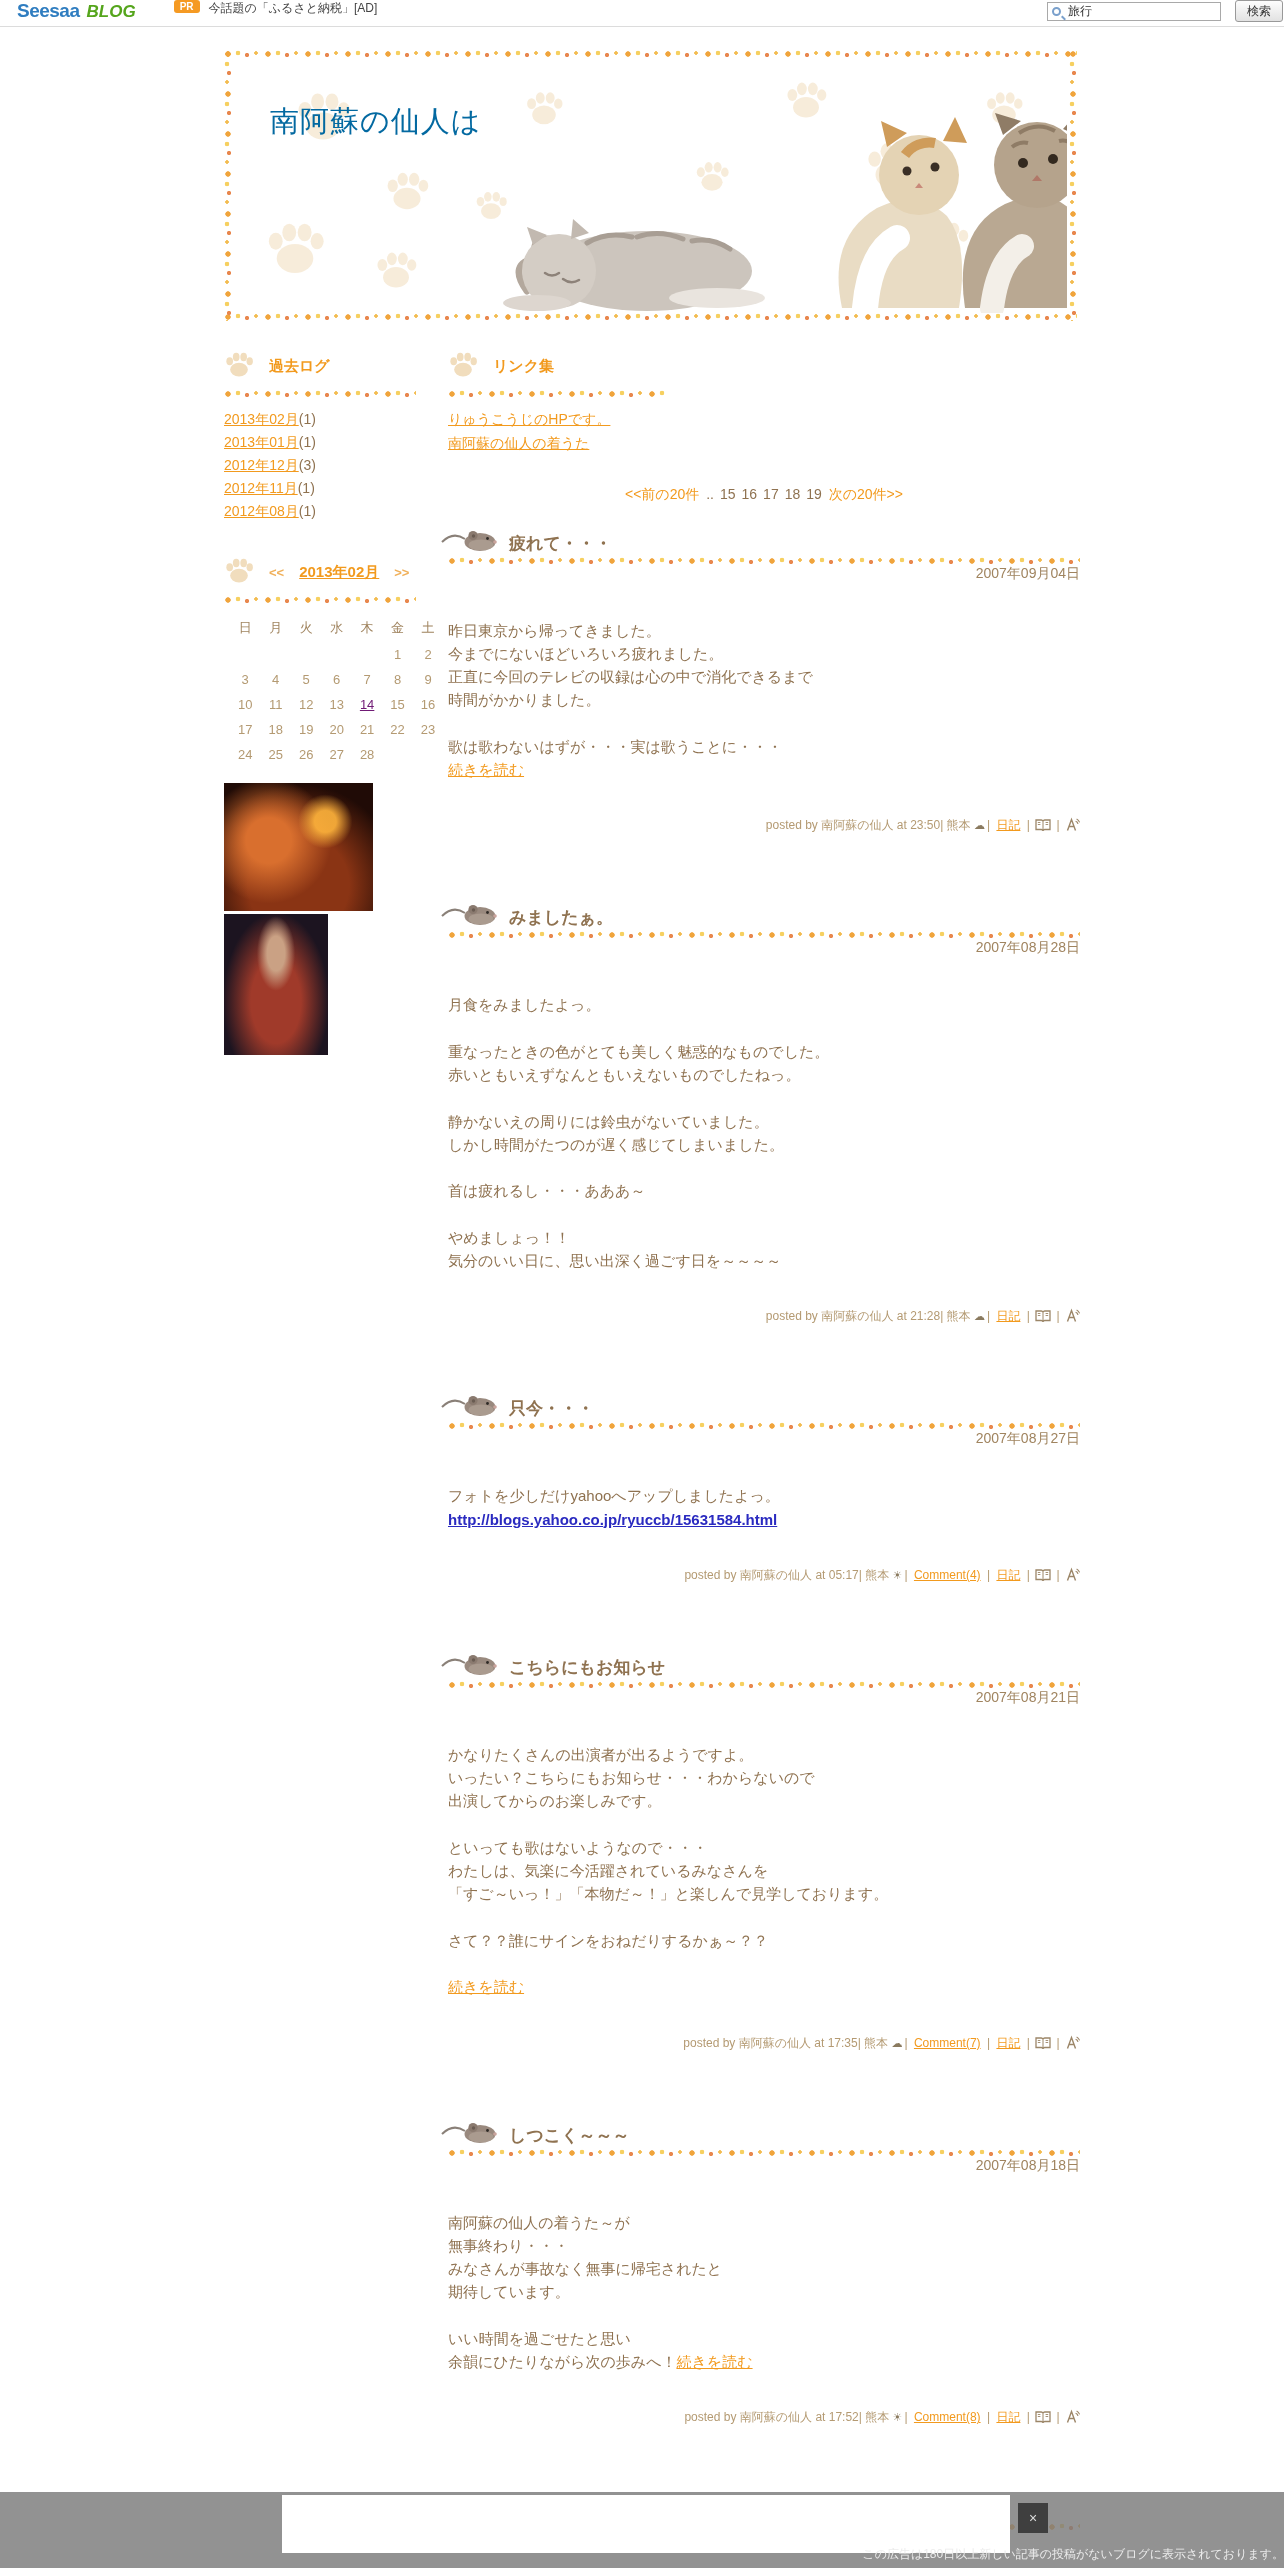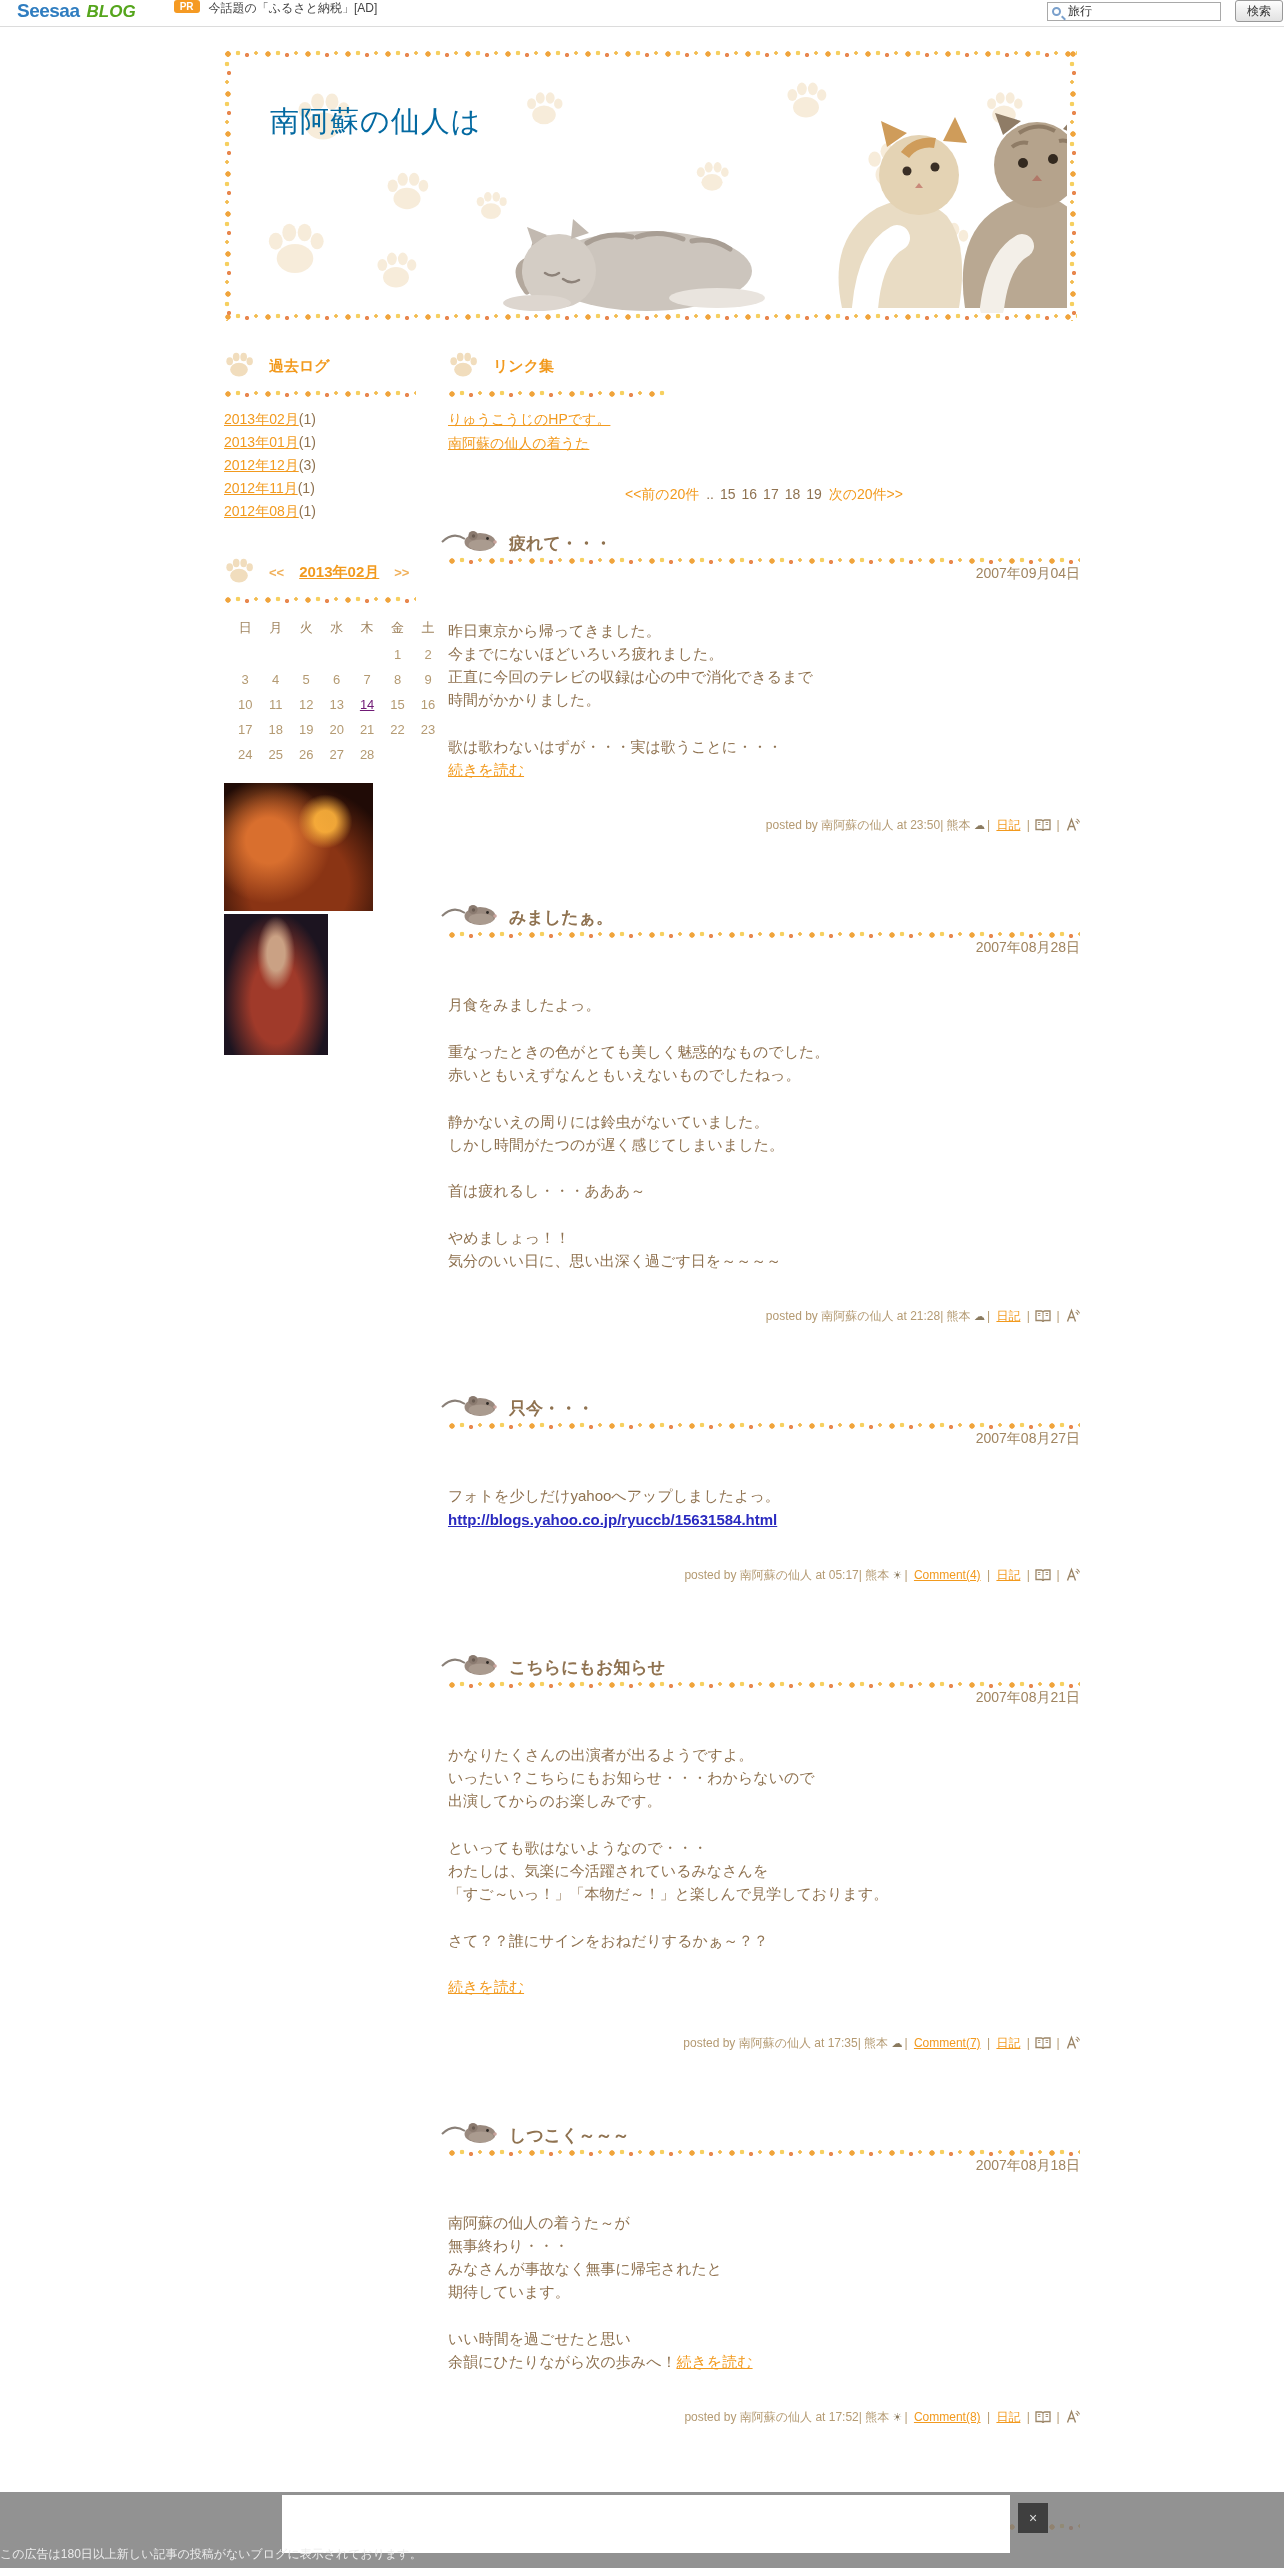--- a/index.html
+++ b/index.html
@@ -92,21 +92,21 @@
   .post-foot { margin-top:36px; text-align:right; color:#b49a72; font-size:12px; }
   .post-foot a { margin:0 1px; }
   .post-foot .sep { margin:0 2px; }
   .post-foot svg { vertical-align:-3px; }
   .weather { color:#8a7a5f; font-size:11px; }
 
   
   .overlay { position:absolute; left:0; top:2492px; width:1284px; height:76px; background:rgba(122,122,122,0.82); z-index:10; }
   .adbox { position:absolute; left:282px; top:3px; width:728px; height:58px; background:#fff; }
   .ad-close { position:absolute; left:1018px; top:11px; width:30px; height:30px; background:#3f3f3f; color:#dcdcdc; font-size:14px; line-height:30px; text-align:center; cursor:pointer; }
-  .overlay-notice { position:absolute; left:0; width:100%; bottom:5px; text-align:left; color:#ececec; font-size:12px; }
+  .overlay-notice { position:absolute; left:0; width:100%; bottom:5px; text-align:right; color:#ececec; font-size:12px; }
 </style>
 </head>
 <body>
 
 <div class="page">
 
   <div class="topbar">
     <div class="logo">
       <span class="logo-seesaa">Seesaa</span>
       <span class="logo-blog">BLOG</span>

